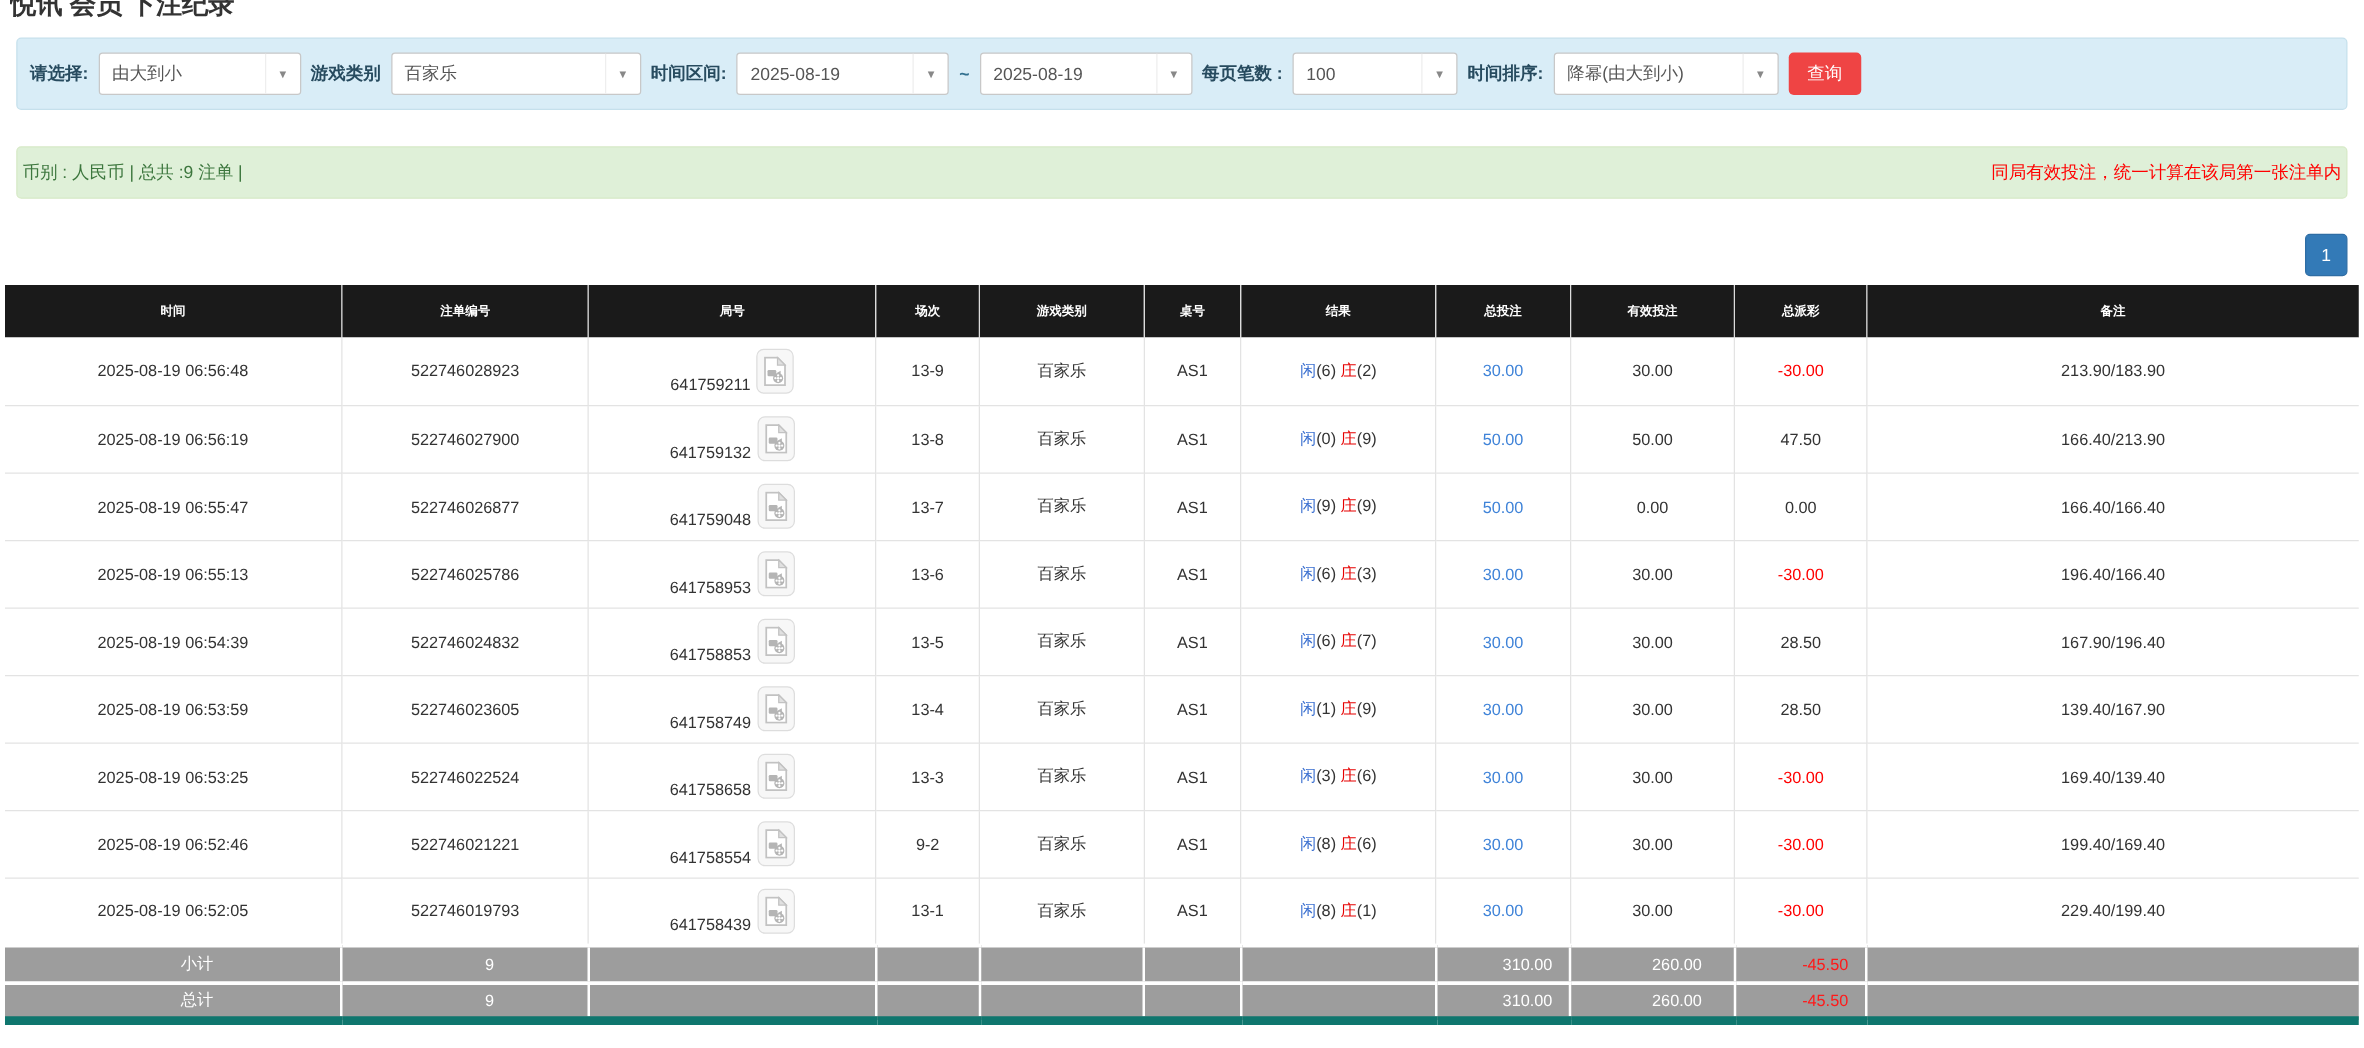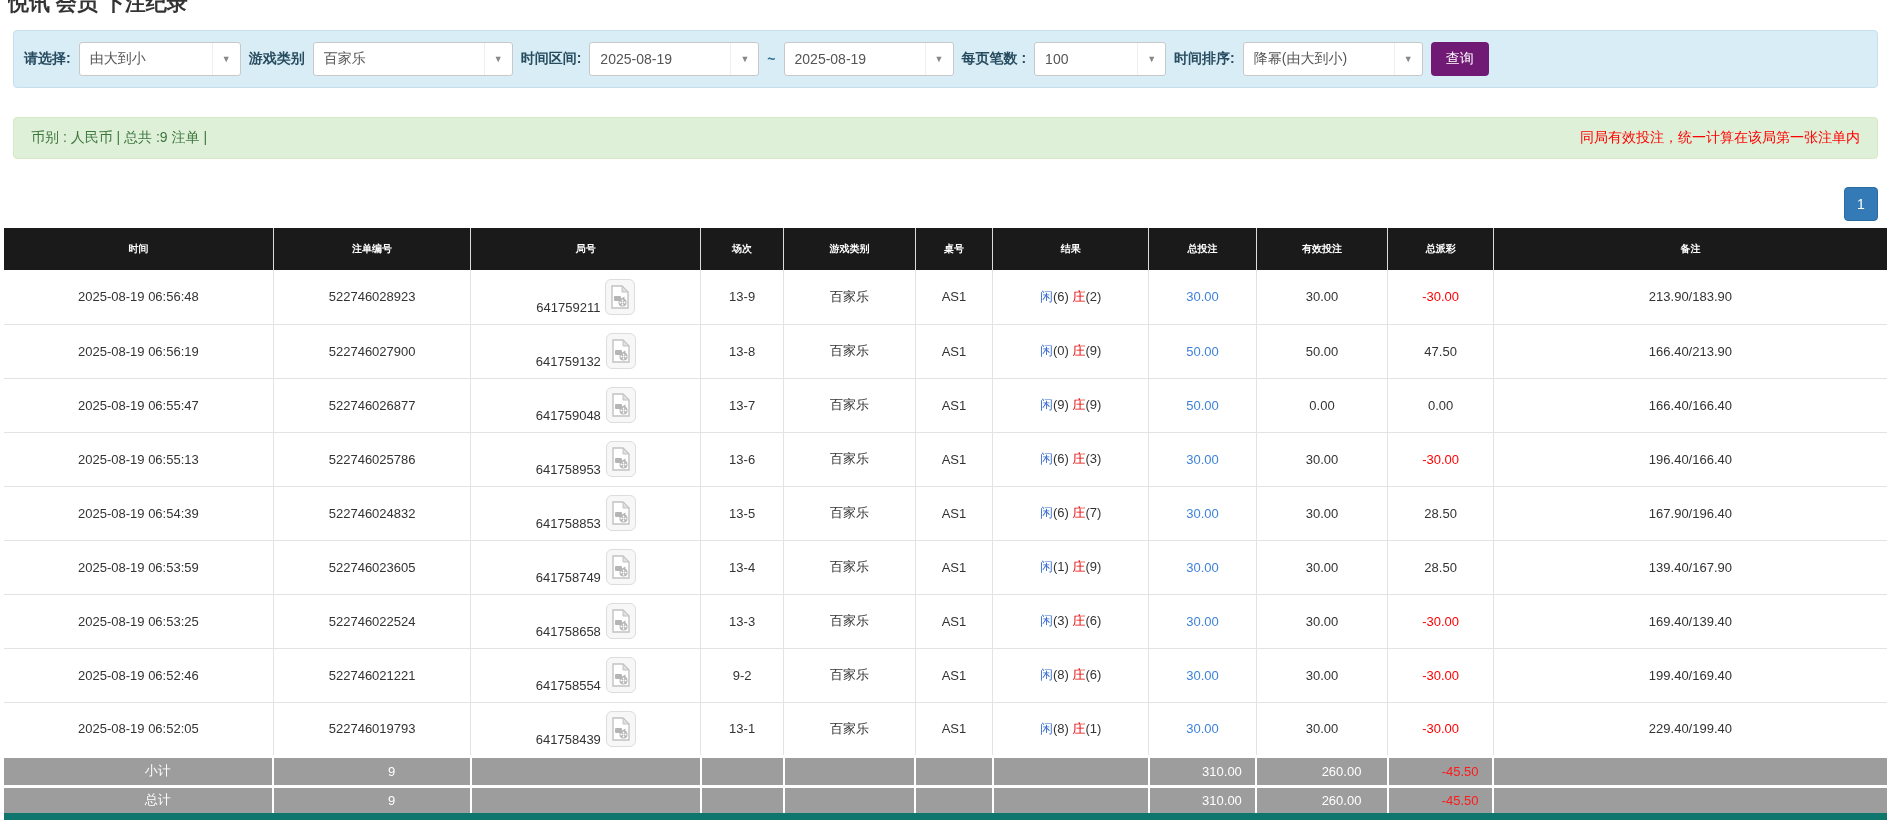--- a/index.html
+++ b/index.html
@@ -13,26 +13,26 @@
   
   .filter-panel { margin: 15px 13px 0 13px; background: #d9edf7; border: 1px solid #c5e0ec;
     border-radius: 4px; padding: 11px 10px; display: flex; align-items: center; gap: 8px; }
   .flabel { font-size: 14px; font-weight: bold; color: #274b5f; white-space: nowrap; }
   .select { display: flex; align-items: stretch; background: #fff; border: 1px solid #c8c8c8;
     border-radius: 3px; height: 34px; cursor: pointer; }
   .select .val { display: flex; align-items: center; padding: 0 10px; font-size: 14px; color: #555; flex: 1; white-space: nowrap; }
   .select .caret { width: 28px; display: flex; align-items: center; justify-content: center;
     color: #888; font-size: 9px; border-left: 1px solid #eee; }
   .tilde { font-size: 14px; color: #31708f; font-weight: bold; }
-  .btn-query { background: #701a75; color: #fff; border: none; border-radius: 4px; height: 34px;
+  .btn-query { background: #ef4444; color: #fff; border: none; border-radius: 4px; height: 34px;
     padding: 0 15px; font-size: 14px; cursor: pointer; }
 
   
   .alert-bar { margin: 29px 13px 0 13px; background: #dff0d8; border: 1px solid #d6e9c6; border-radius: 4px;
-    height: 42px; display: flex; align-items: center; justify-content: space-between; padding: 0 17px; }
+    height: 42px; display: flex; align-items: center; justify-content: space-between; padding: 0 4px; }
   .alert-left { font-size: 14px; color: #3c763d; }
   .alert-right { font-size: 14px; color: #ff0000; }
 
   
   .pager { display: flex; justify-content: flex-end; margin: 28px 13px 7px 13px; }
   .page-btn { width: 34px; height: 34px; background: #337ab7; border: 1px solid #2e6da4; border-radius: 4px;
     color: #fff; font-size: 14px; display: flex; align-items: center; justify-content: center; cursor: pointer; }
 
   
   table { border-collapse: collapse; width: 1883px; margin: 0 4px; table-layout: fixed; }

